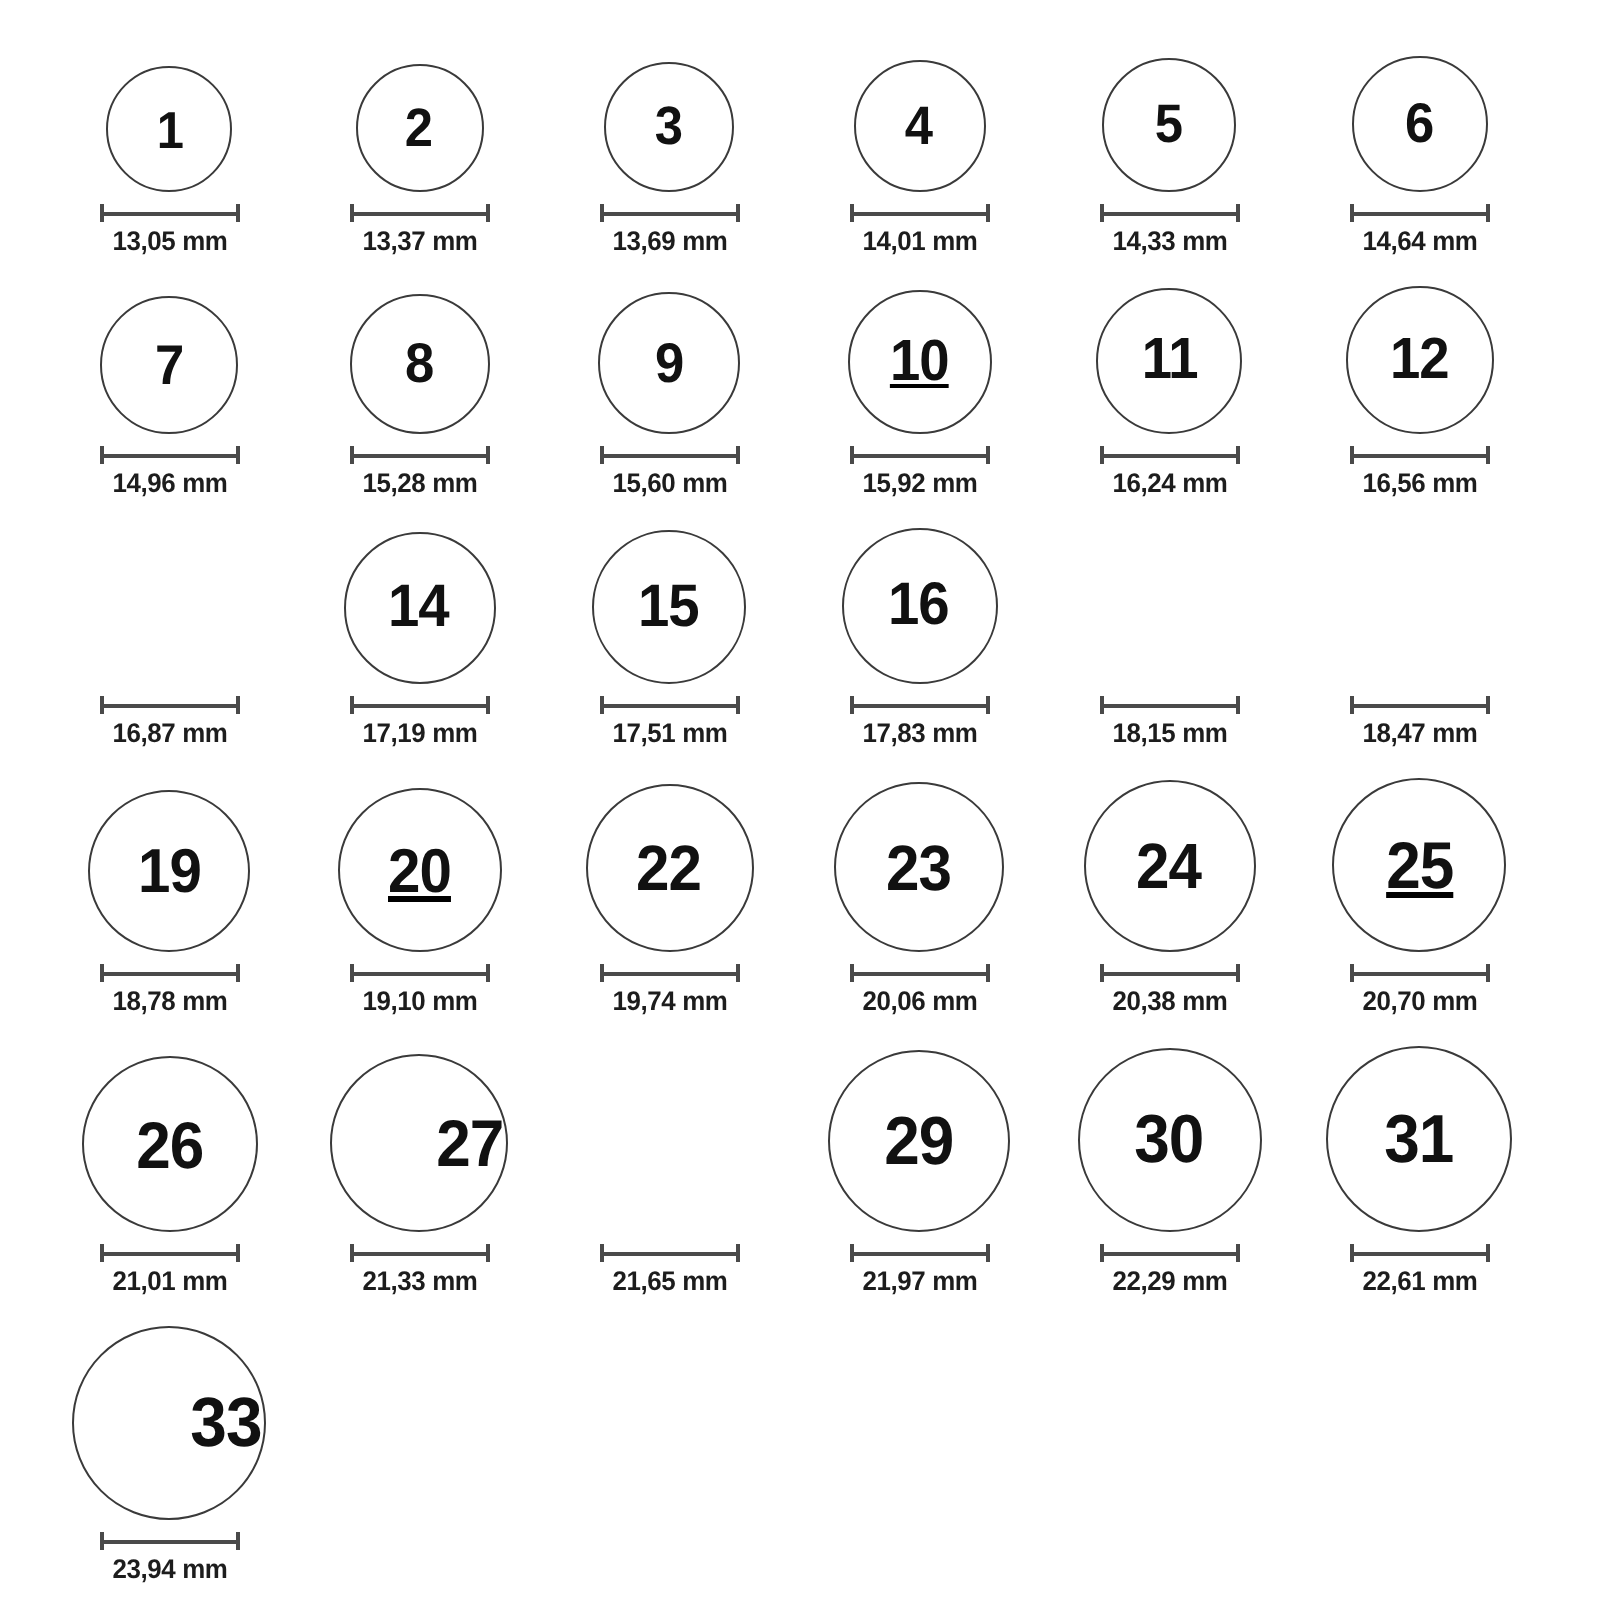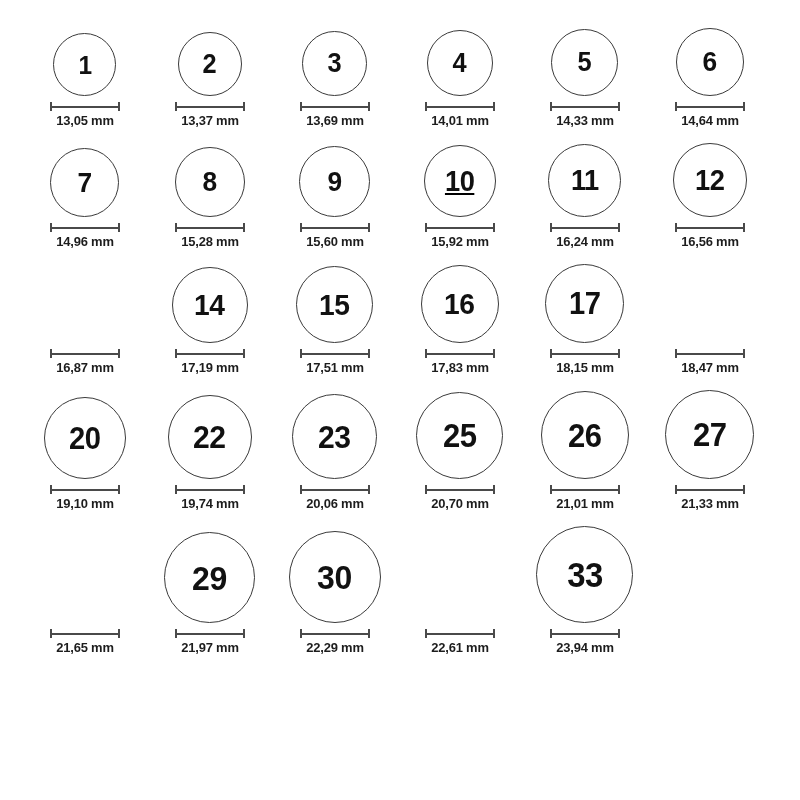--- a/index.html
+++ b/index.html
@@ -181,67 +181,78 @@
       <div class="dlabel">17,51 mm</div>
     </div>
     <div class="cell">
       <div class="circle" style="width: 78px; height: 78px;">
         <span class="num" style="font-size: 30px;">16</span>
       </div>
       <div class="ruler"></div>
       <div class="dlabel">17,83 mm</div>
     </div>
     <div class="cell">
-      <div class="circle" style="width: 79px; height: 79px;">
-        <span class="num" style="font-size: 31px;">17</span>
-      </div>
       <div class="ruler"></div>
       <div class="dlabel">18,15 mm</div>
     </div>
     <div class="cell">
       <div class="ruler"></div>
       <div class="dlabel">18,47 mm</div>
     </div>
     <div class="cell">
-      <div class="circle" style="width: 82px; height: 82px;">
+      <div class="circle" style="width: 81px; height: 81px;">
+        <span class="num" style="font-size: 31px;">19</span>
+      </div>
+      <div class="ruler"></div>
+      <div class="dlabel">18,78 mm</div>
+    </div>
+    <div class="cell">
+      <div class="circle" style="width: 82px; height: 82px; text-decoration: underline;">
         <span class="num" style="font-size: 31px;">20</span>
       </div>
       <div class="ruler"></div>
       <div class="dlabel">19,10 mm</div>
     </div>
     <div class="cell">
       <div class="circle" style="width: 84px; height: 84px;">
         <span class="num" style="font-size: 32px;">22</span>
       </div>
       <div class="ruler"></div>
       <div class="dlabel">19,74 mm</div>
     </div>
     <div class="cell">
       <div class="circle" style="width: 85px; height: 85px;">
         <span class="num" style="font-size: 32px;">23</span>
       </div>
       <div class="ruler"></div>
       <div class="dlabel">20,06 mm</div>
     </div>
     <div class="cell">
-      <div class="circle" style="width: 87px; height: 87px;">
+      <div class="circle" style="width: 86px; height: 86px;">
+        <span class="num" style="font-size: 32px;">24</span>
+      </div>
+      <div class="ruler"></div>
+      <div class="dlabel">20,38 mm</div>
+    </div>
+    <div class="cell">
+      <div class="circle" style="width: 87px; height: 87px; text-decoration: underline;">
         <span class="num" style="font-size: 33px;">25</span>
       </div>
       <div class="ruler"></div>
       <div class="dlabel">20,70 mm</div>
     </div>
     <div class="cell">
       <div class="circle" style="width: 88px; height: 88px;">
         <span class="num" style="font-size: 33px;">26</span>
       </div>
       <div class="ruler"></div>
       <div class="dlabel">21,01 mm</div>
     </div>
     <div class="cell">
-      <div class="circle" style="width: 89px; height: 89px;">
+      <div class="circle" style="width: 89px; height: 89px; justify-content: flex-end;">
         <span class="num" style="font-size: 33px;">27</span>
       </div>
       <div class="ruler"></div>
       <div class="dlabel">21,33 mm</div>
     </div>
     <div class="cell">
       <div class="ruler"></div>
       <div class="dlabel">21,65 mm</div>
     </div>
     <div class="cell">
@@ -252,23 +263,26 @@
       <div class="dlabel">21,97 mm</div>
     </div>
     <div class="cell">
       <div class="circle" style="width: 92px; height: 92px;">
         <span class="num" style="font-size: 34px;">30</span>
       </div>
       <div class="ruler"></div>
       <div class="dlabel">22,29 mm</div>
     </div>
     <div class="cell">
+      <div class="circle" style="width: 93px; height: 93px;">
+        <span class="num" style="font-size: 34px;">31</span>
+      </div>
       <div class="ruler"></div>
       <div class="dlabel">22,61 mm</div>
     </div>
     <div class="cell">
-      <div class="circle" style="width: 97px; height: 97px;">
+      <div class="circle" style="width: 97px; height: 97px; justify-content: flex-end;">
         <span class="num" style="font-size: 35px;">33</span>
       </div>
       <div class="ruler"></div>
       <div class="dlabel">23,94 mm</div>
     </div>
   </div>
 
 </body></html>

